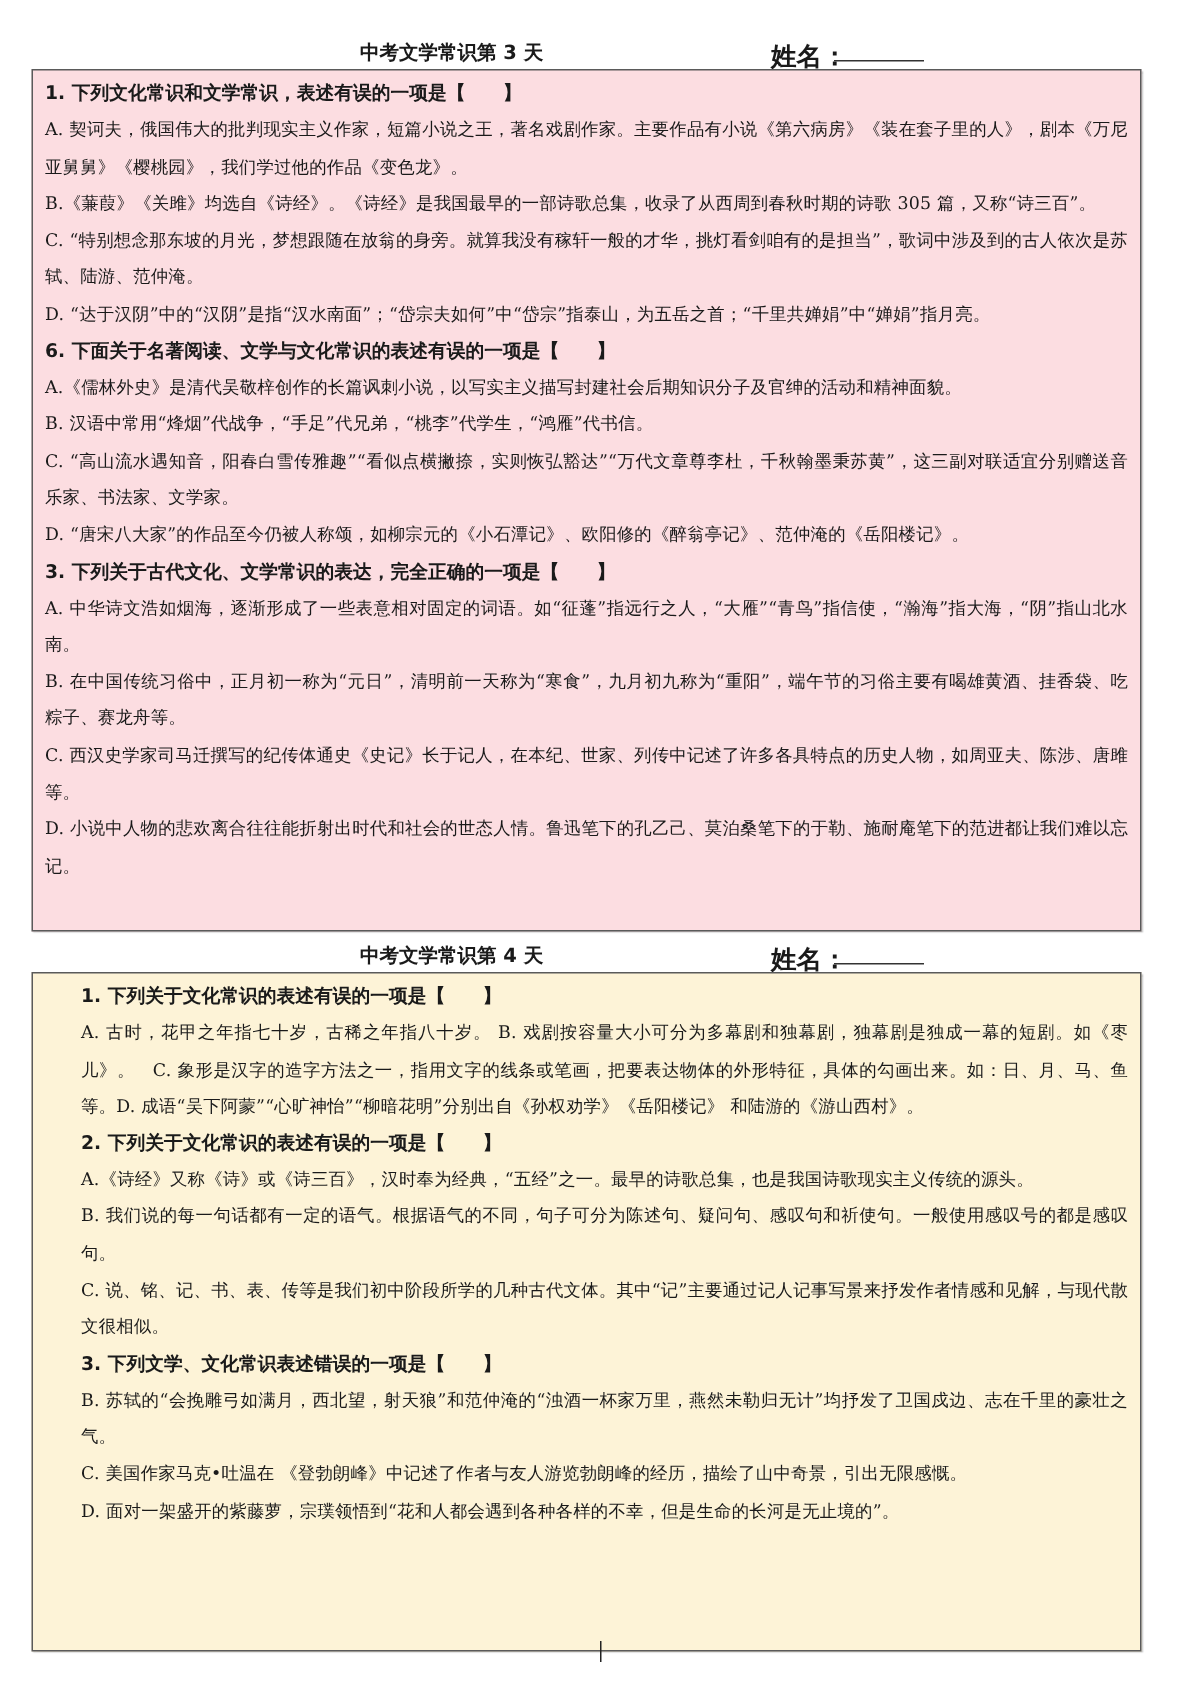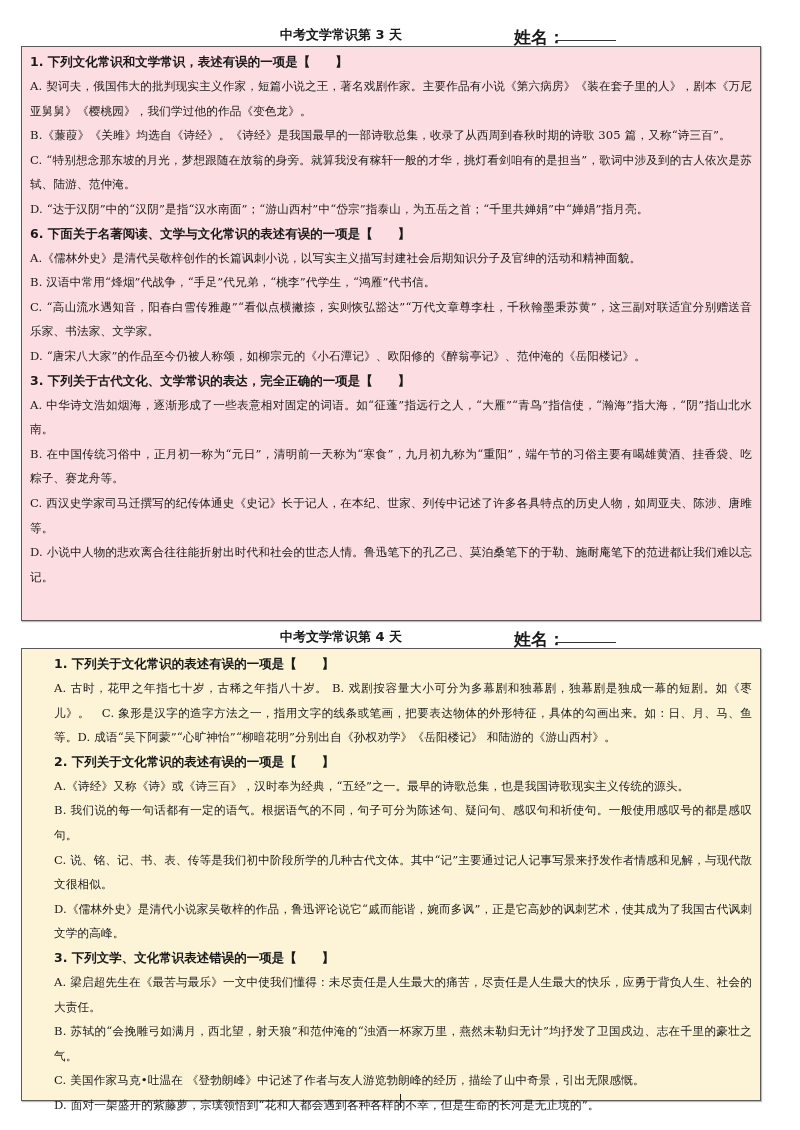--- a/index.html
+++ b/index.html
@@ -1,20 +1,20 @@
 <!DOCTYPE html>
 <html><head>
 <meta charset="utf-8">
 <style>
   html, body { margin:0; padding:0; background:#ffffff; }
   body { width:800px; height:1130px; position:relative; overflow:hidden;
          font-family: "DejaVu Serif", "Liberation Serif", serif; color:#1a1a1a; }
   .header { position:absolute; left:0; width:800px; height:22px; }
   .header .title { position:absolute; left:240px; font-family:"DejaVu Sans","Liberation Sans",sans-serif;
-                   font-weight:bold; font-size:13px; top:3px; letter-spacing:0px;margin-left:40px; }
+                   font-weight:bold; font-size:13px; top:3px; letter-spacing:0px; }
   .header .name { position:absolute; left:514px; font-family:"DejaVu Sans","Liberation Sans",sans-serif;
                   font-weight:bold; font-size:17px; top:3px; }
   .header .blank { position:absolute; left:556px; top:17px; width:60px; height:0; border-bottom:1px solid #333; }
   .box { position:absolute; left:21px; width:740px; border:1px solid #5a5a5a; box-sizing:border-box;
          padding:3px 8px 4px 8px; box-shadow:1px 1px 1px #bbb; }
   .box.pink { background:#fcdde1; }
   .box.yellow { background:#fdf3d7; }
   .q { font-family:"DejaVu Sans","Liberation Sans",sans-serif; font-weight:bold; font-size:12.5px;
        line-height:24px; margin:0; white-space:nowrap; }
   .opt { font-size:11.6px; line-height:24.6px; margin:0; text-align:justify; letter-spacing:0.15px; }
@@ -27,21 +27,21 @@
   <span class="title">中考文学常识第 3 天</span>
   <span class="name">姓名：</span>
   <span class="blank"></span>
 </div>
 
 <div class="box pink" style="top:46px;height:575px;">
   <p class="q">1. 下列文化常识和文学常识，表述有误的一项是【　　】</p>
   <p class="opt">A. 契诃夫，俄国伟大的批判现实主义作家，短篇小说之王，著名戏剧作家。主要作品有小说《第六病房》《装在套子里的人》，剧本《万尼亚舅舅》《樱桃园》，我们学过他的作品《变色龙》。</p>
   <p class="opt">B.《蒹葭》《关雎》均选自《诗经》。《诗经》是我国最早的一部诗歌总集，收录了从西周到春秋时期的诗歌 305 篇，又称“诗三百”。</p>
   <p class="opt">C. “特别想念那东坡的月光，梦想跟随在放翁的身旁。就算我没有稼轩一般的才华，挑灯看剑咱有的是担当”，歌词中涉及到的古人依次是苏轼、陆游、范仲淹。</p>
-  <p class="opt">D. “达于汉阴”中的“汉阴”是指“汉水南面”；“游山西村”中“岱宗”指泰山，为五岳之首；“千里共婵娟”中“婵娟”指月亮。</p>
+  <p class="opt">D. “达于汉阴”中的“汉阴”是指“汉水南面”；“岱宗夫如何”中“岱宗”指泰山，为五岳之首；“千里共婵娟”中“婵娟”指月亮。</p>
 
   <p class="q">6. 下面关于名著阅读、文学与文化常识的表述有误的一项是【　　】</p>
   <p class="opt">A.《儒林外史》是清代吴敬梓创作的长篇讽刺小说，以写实主义描写封建社会后期知识分子及官绅的活动和精神面貌。</p>
   <p class="opt">B. 汉语中常用“烽烟”代战争，“手足”代兄弟，“桃李”代学生，“鸿雁”代书信。</p>
   <p class="opt">C. “高山流水遇知音，阳春白雪传雅趣”“看似点横撇捺，实则恢弘豁达”“万代文章尊李杜，千秋翰墨秉苏黄”，这三副对联适宜分别赠送音乐家、书法家、文学家。</p>
   <p class="opt">D. “唐宋八大家”的作品至今仍被人称颂，如柳宗元的《小石潭记》、欧阳修的《醉翁亭记》、范仲淹的《岳阳楼记》。</p>
 
   <p class="q">3. 下列关于古代文化、文学常识的表达，完全正确的一项是【　　】</p>
   <p class="opt">A. 中华诗文浩如烟海，逐渐形成了一些表意相对固定的词语。如“征蓬”指远行之人，“大雁”“青鸟”指信使，“瀚海”指大海，“阴”指山北水南。</p>
   <p class="opt">B. 在中国传统习俗中，正月初一称为“元日”，清明前一天称为“寒食”，九月初九称为“重阳”，端午节的习俗主要有喝雄黄酒、挂香袋、吃粽子、赛龙舟等。</p>
@@ -56,22 +56,20 @@
 </div>
 
 <div class="box yellow" style="top:648px;height:453px;padding-left:32px;">
   <p class="q">1. 下列关于文化常识的表述有误的一项是【　　】</p>
   <p class="opt">A. 古时，花甲之年指七十岁，古稀之年指八十岁。 B. 戏剧按容量大小可分为多幕剧和独幕剧，独幕剧是独成一幕的短剧。如《枣儿》。　C. 象形是汉字的造字方法之一，指用文字的线条或笔画，把要表达物体的外形特征，具体的勾画出来。如：日、月、马、鱼等。D. 成语“吴下阿蒙”“心旷神怡”“柳暗花明”分别出自《孙权劝学》《岳阳楼记》 和陆游的《游山西村》。</p>
 
   <p class="q">2. 下列关于文化常识的表述有误的一项是【　　】</p>
   <p class="opt">A.《诗经》又称《诗》或《诗三百》，汉时奉为经典，“五经”之一。最早的诗歌总集，也是我国诗歌现实主义传统的源头。</p>
   <p class="opt">B. 我们说的每一句话都有一定的语气。根据语气的不同，句子可分为陈述句、疑问句、感叹句和祈使句。一般使用感叹号的都是感叹句。</p>
   <p class="opt">C. 说、铭、记、书、表、传等是我们初中阶段所学的几种古代文体。其中“记”主要通过记人记事写景来抒发作者情感和见解，与现代散文很相似。</p>
-  <p class="opt">D.《儒林外史》是清代小说家吴敬梓的作品，鲁迅评论说它“戚而能谐，婉而多讽”，正是它高妙的讽刺艺术，使其成为了我国古代讽刺文学的高峰。</p>
 
   <p class="q">3. 下列文学、文化常识表述错误的一项是【　　】</p>
-  <p class="opt">A. 梁启超先生在《最苦与最乐》一文中使我们懂得：未尽责任是人生最大的痛苦，尽责任是人生最大的快乐，应勇于背负人生、社会的大责任。</p>
   <p class="opt">B. 苏轼的“会挽雕弓如满月，西北望，射天狼”和范仲淹的“浊酒一杯家万里，燕然未勒归无计”均抒发了卫国戍边、志在千里的豪壮之气。</p>
   <p class="opt">C. 美国作家马克•吐温在 《登勃朗峰》中记述了作者与友人游览勃朗峰的经历，描绘了山中奇景，引出无限感慨。</p>
   <p class="opt">D. 面对一架盛开的紫藤萝，宗璞领悟到“花和人都会遇到各种各样的不幸，但是生命的长河是无止境的”。</p>
 </div>
 
 <div class="cursor"></div>
 
 </body></html>

